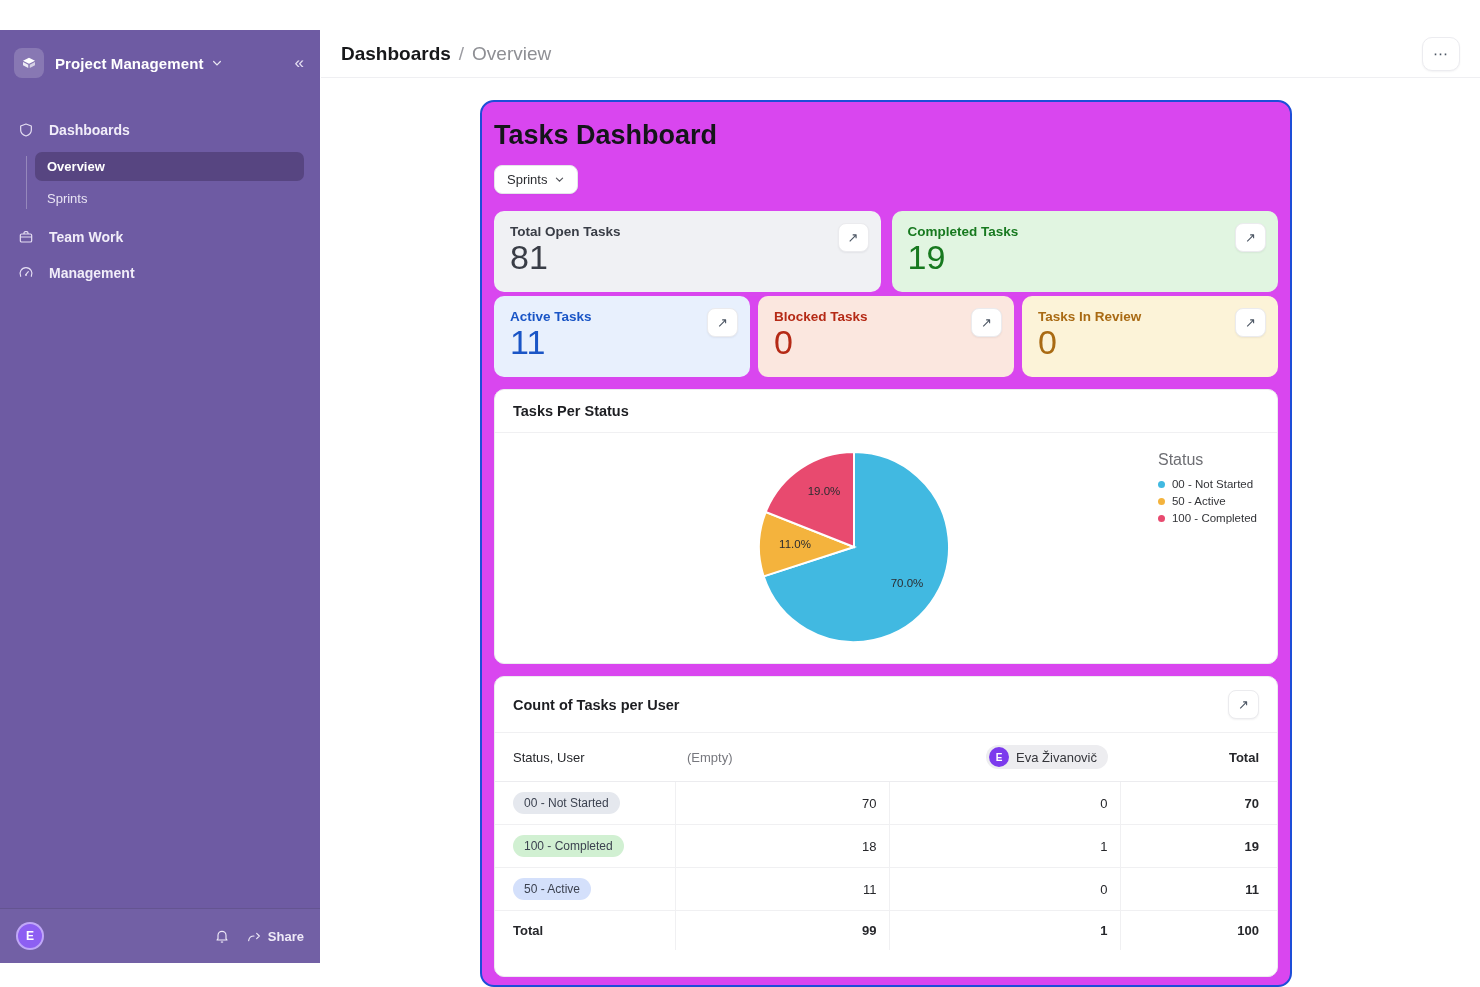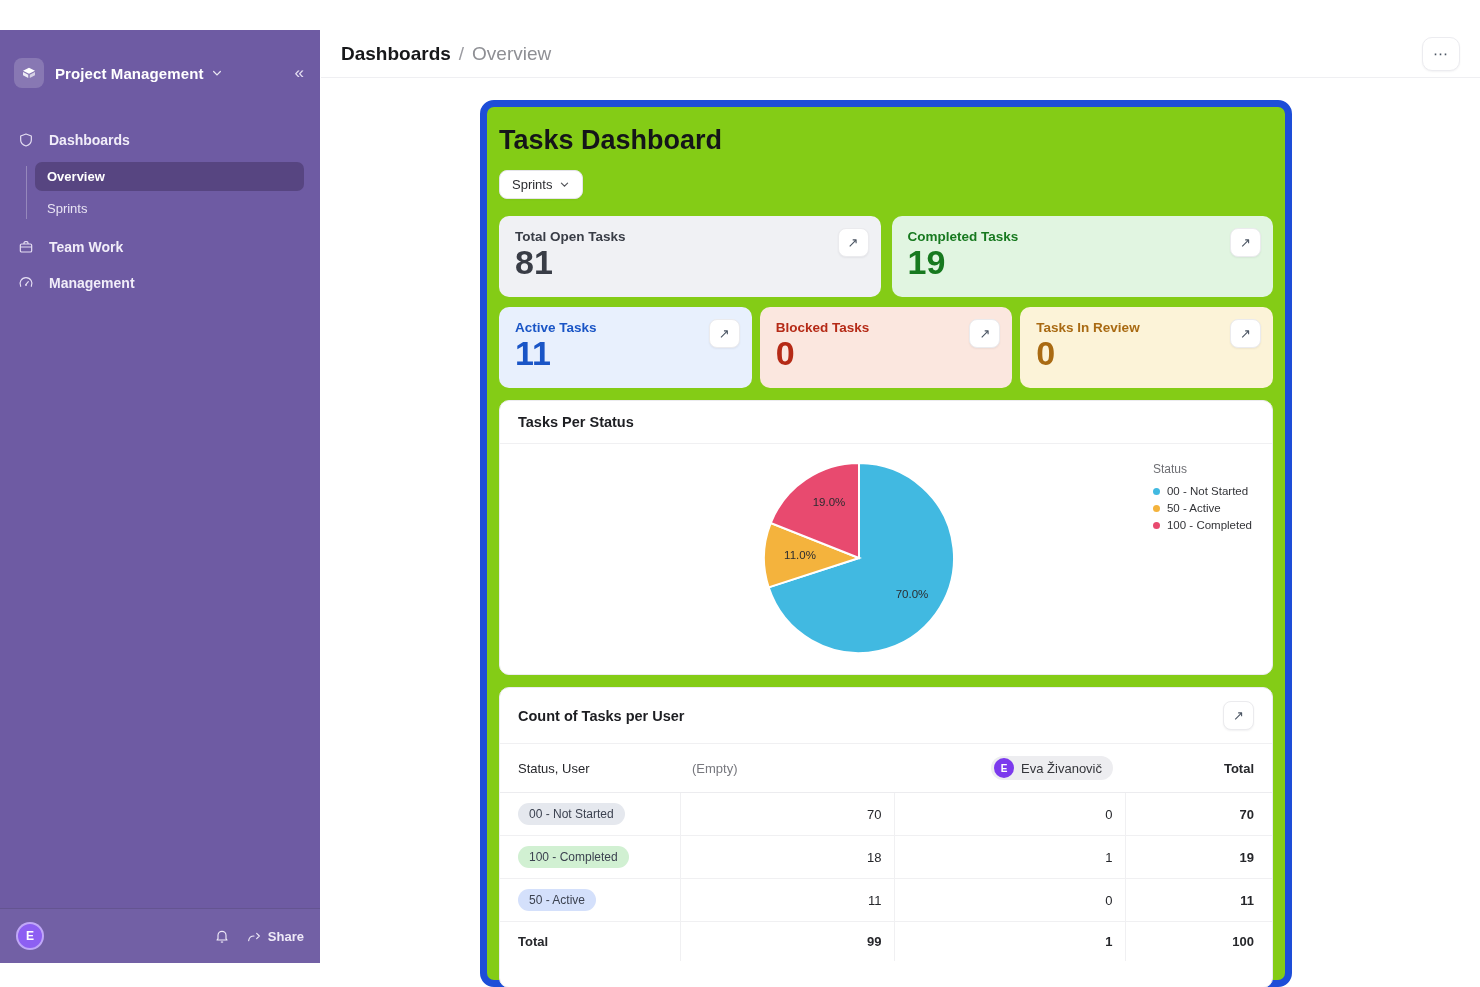--- a/index.html
+++ b/index.html
@@ -2,21 +2,21 @@
 <html><head>
 <meta charset="utf-8">
 <style>
   * { margin:0; padding:0; box-sizing:border-box; }
   html,body { width:1480px; height:987px; background:#ffffff; overflow:hidden;
               font-family:"Liberation Sans","DejaVu Sans",sans-serif; }
 
   
   .sidebar { position:absolute; left:0; top:30px; width:320px; height:933px;
              background:#6e5ba3; color:#fff; display:flex; flex-direction:column; }
-  .sb-top { display:flex; align-items:center; padding:28px 16px 12px 14px; }
+  .sb-top { display:flex; align-items:center; padding:18px 16px 12px 14px; }
   .sb-logo { width:30px; height:30px; border-radius:8px; background:rgba(255,255,255,0.18);
              display:flex; align-items:center; justify-content:center; flex:0 0 auto; }
   .sb-title { font-size:15px; font-weight:700; margin-left:11px; letter-spacing:.1px; }
   .sb-caret { margin-left:7px; opacity:.85; display:flex; }
   .sb-collapse { margin-left:auto; font-size:17px; color:#e6e0f2; cursor:pointer; }
   .sb-nav { padding:26px 16px 0 16px; flex:1; }
   .nav-item { display:flex; align-items:center; height:28px; margin-bottom:8px;
               font-size:14px; font-weight:600; color:#f1edf9; border-radius:8px; cursor:pointer; }
   .nav-item .nico { width:20px; display:flex; justify-content:center; margin-right:13px; opacity:.92; }
   .nav-group { position:relative; margin:2px 0 10px 0; padding-left:19px; }
@@ -42,47 +42,47 @@
   .crumb-main { font-size:19px; font-weight:700; color:#17181a; }
   .crumb-sep { font-size:19px; color:#9b9ba1; margin:0 8px; }
   .crumb-sub { font-size:19px; color:#8e8f94; }
   .menu-btn { margin-left:auto; width:38px; height:34px; border-radius:10px; background:#fff;
               border:1px solid #ececf0; box-shadow:0 1px 2px rgba(16,24,40,.05);
               display:flex; align-items:center; justify-content:center;
               color:#4b5563; font-size:15px; letter-spacing:1px; cursor:pointer; }
 
   
   .dash { position:absolute; left:480px; top:100px; width:812px; height:887px;
-          background:#84cc16; border:7px solid #1d4ed8; border-radius:14px;
+          background:#d946ef; border:2px solid #1d4ed8; border-radius:14px;
           padding:18px 12px 24px 12px; }
   .dash-title { font-size:27px; font-weight:700; color:#141519; margin-bottom:14px; }
   .filter-btn { display:inline-flex; align-items:center; gap:7px; height:29px; padding:0 12px;
                 background:#fff; border:1px solid #e5e5ea; border-radius:8px;
                 font-size:13px; color:#2b2c30; box-shadow:0 1px 2px rgba(16,24,40,.04); cursor:pointer; }
   .stats-row1 { display:grid; grid-template-columns:1fr 1fr; gap:11px; margin-top:17px; }
-  .stats-row2 { display:grid; grid-template-columns:1fr 1fr 1fr; gap:8px; margin-top:10px; }
+  .stats-row2 { display:grid; grid-template-columns:1fr 1fr 1fr; gap:8px; margin-top:4px; }
   .stat-card { position:relative; height:81px; border-radius:10px; padding:13px 16px; }
   .stat-label { font-size:13.5px; font-weight:700; }
-  .stat-value { font-size:34px; font-weight:700; line-height:1.05; margin-top:1px; }
+  .stat-value { font-size:34px; font-weight:400; line-height:1.05; margin-top:1px; }
   .link-btn { position:absolute; top:12px; right:12px; width:31px; height:29px;
               background:#fff; border:1px solid #ebebee; border-radius:8px;
               box-shadow:0 1px 2px rgba(16,24,40,.06);
               display:flex; align-items:center; justify-content:center;
               font-size:13px; color:#4b5563; cursor:pointer; }
 
   
   .panel { background:#fff; border:1px solid #ececef; border-radius:10px; margin-top:12px; }
   .panel-head { display:flex; align-items:center; padding:13px 18px;
                 border-bottom:1px solid #f0f0f2; font-size:14.5px; font-weight:700; color:#1d1e22; }
   .panel-head .link-btn { position:static; margin-left:auto; }
   .chart-body { position:relative; height:230px; }
   .pie-svg { position:absolute; left:259px; top:14px; }
   .pie-label { font-size:11.5px; fill:#2b2c30; }
   .legend { position:absolute; right:20px; top:18px; }
-  .legend-title { font-size:12px; color:#6d6e73; margin-bottom:9px; }
+  .legend-title { font-size:16px; color:#6d6e73; margin-bottom:9px; }
   .legend-item { display:flex; align-items:center; gap:7px; font-size:11.5px;
                  color:#333438; margin-bottom:5px; }
   .dot { width:7px; height:7px; border-radius:50%; flex:0 0 auto; }
 
   
   table.pivot { width:100%; border-collapse:collapse; }
   .pivot th { font-size:13px; font-weight:400; color:#26272b; padding:12px 12px;
               border-bottom:1px solid #ececef; }
   .pivot th.c1 { text-align:left; padding-left:18px; width:180px; }
   .pivot th.c2 { text-align:left; color:#77787e; width:214px; }

